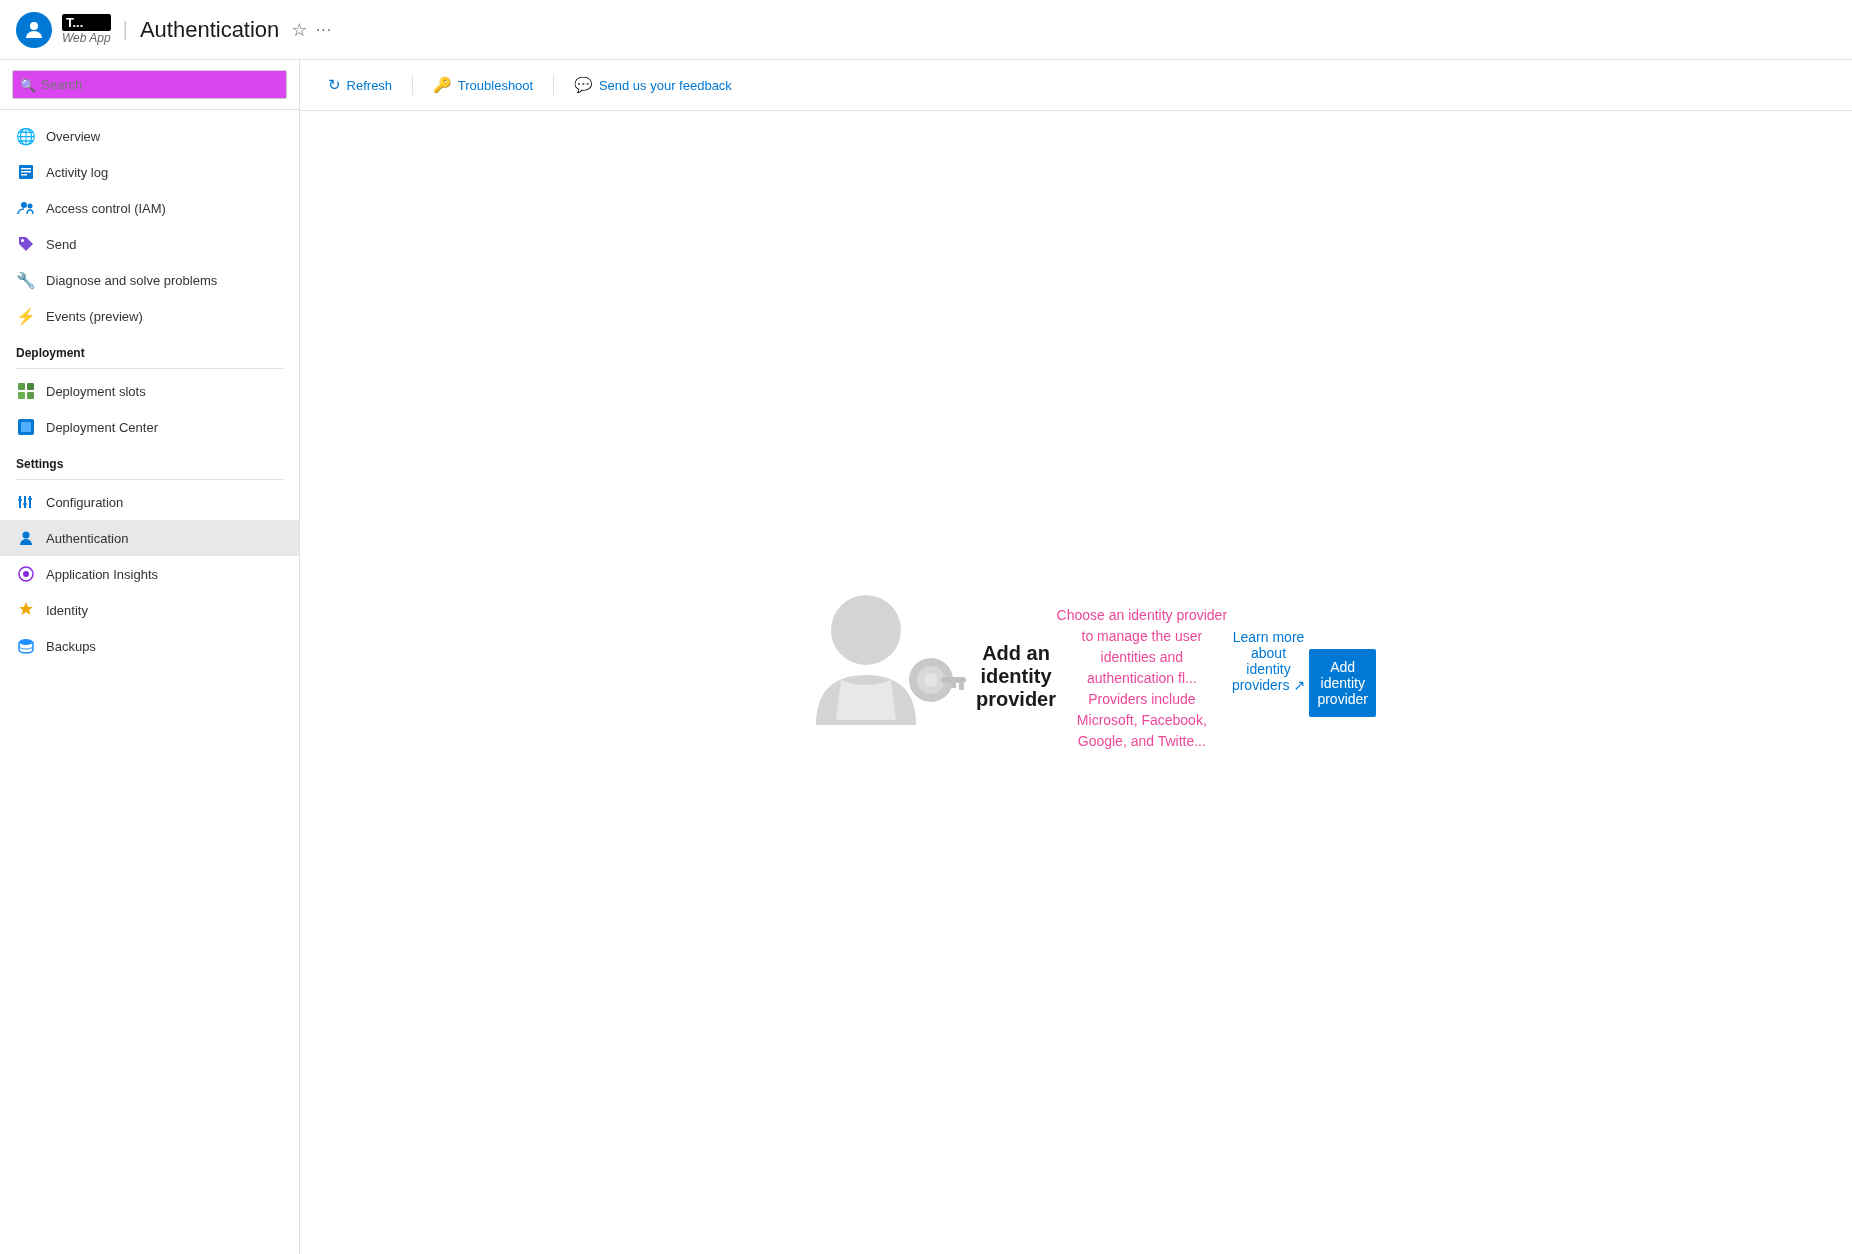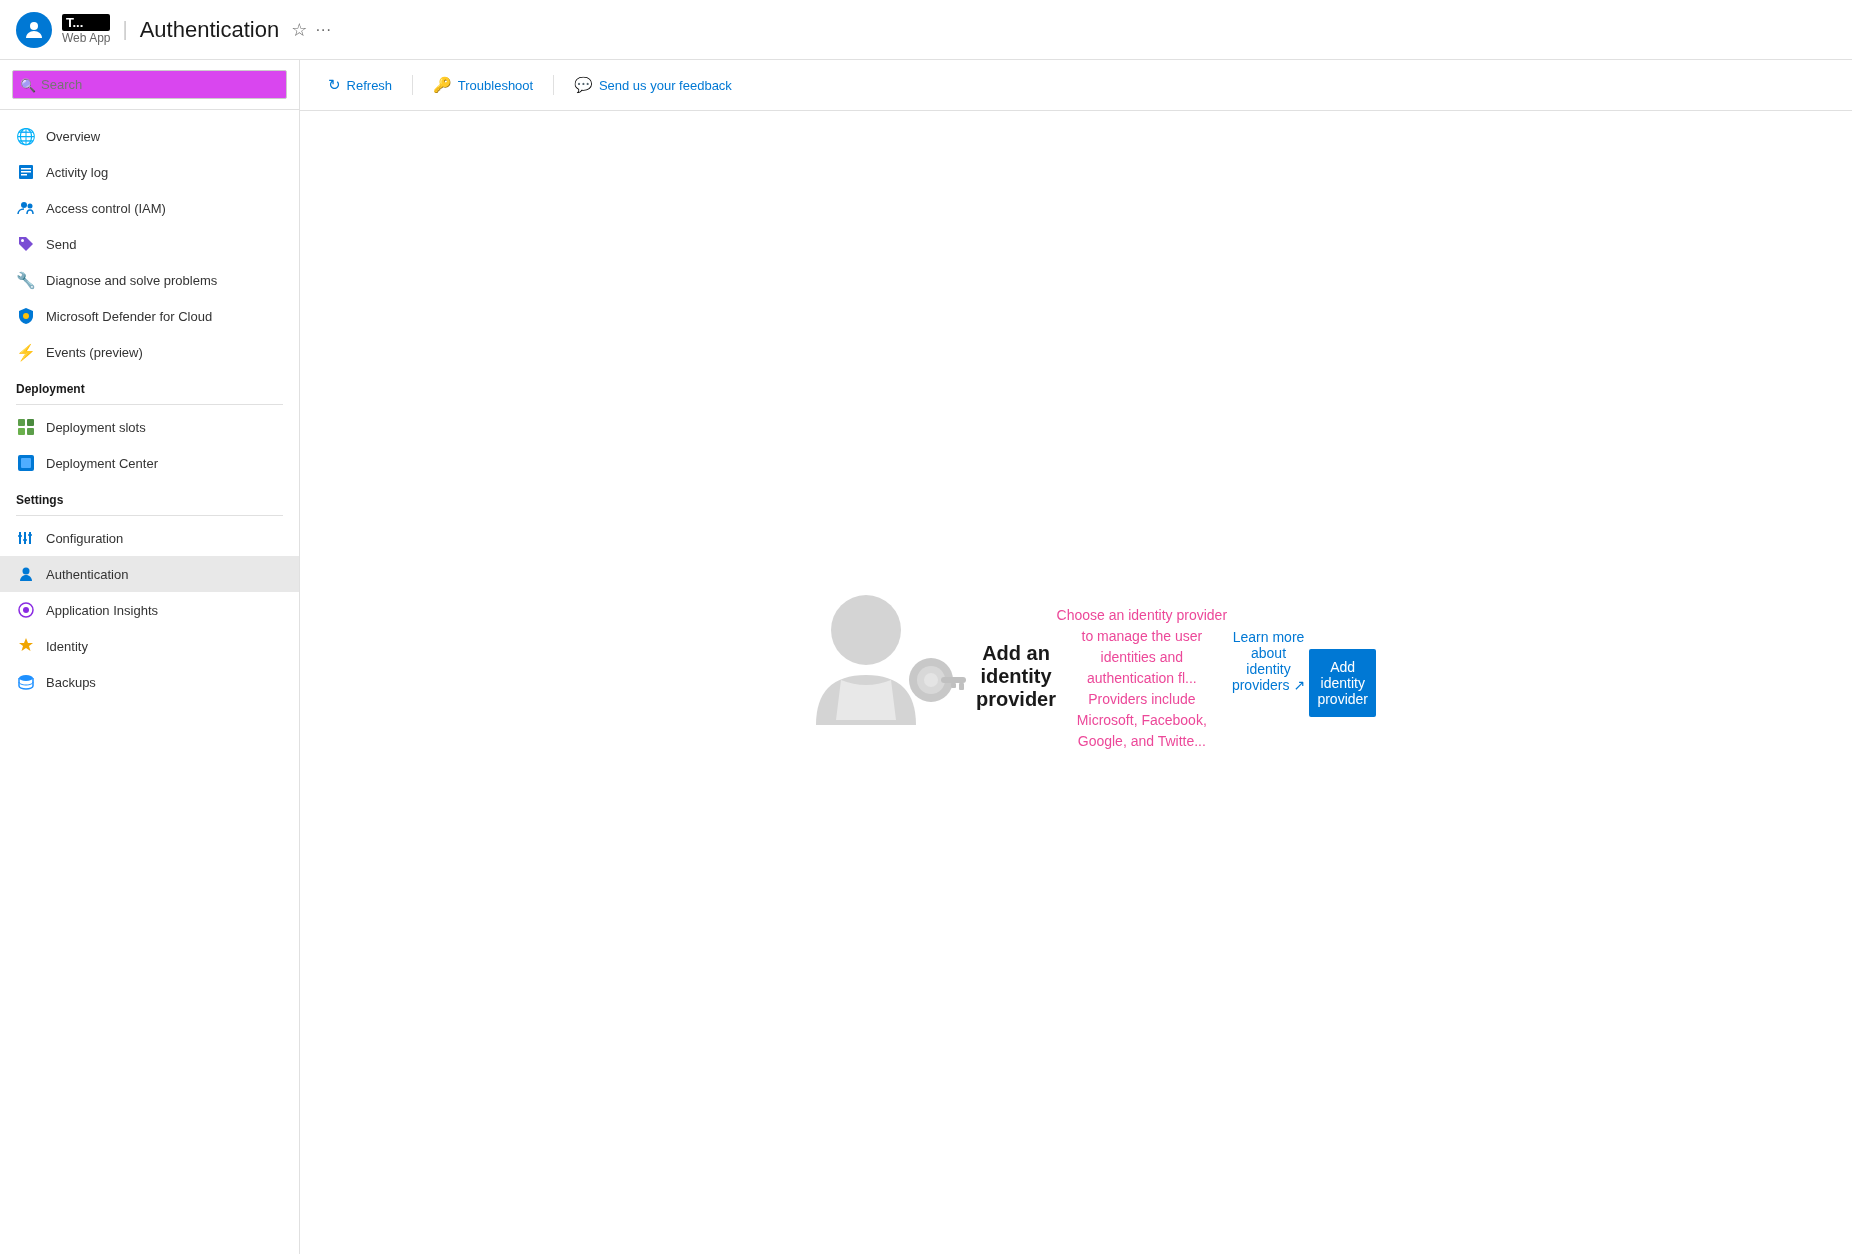--- a/index.html
+++ b/index.html
@@ -36,20 +36,21 @@
       font-weight: 600;
       color: #333;
       background: #000;
       color: #fff;
       padding: 1px 4px;
       border-radius: 2px;
     }
     .header-resource-type {
       font-size: 12px;
       color: #666;
+      font-style: italic;
     }
     .header-separator {
       color: #ccc;
       font-size: 20px;
       margin-right: 12px;
     }
     .header-title {
       font-size: 22px;
       font-weight: 300;
       color: #1a1a1a;
@@ -314,29 +315,20 @@
             <circle cx="5.5" cy="5.5" r="1.5" fill="white"></circle>
           </svg>
         </span>
         <span>Send</span>
       </div>
       <div class="nav-item">
         <span class="nav-icon">🔧</span>
         <span>Diagnose and solve problems</span>
       </div>
       <div class="nav-item">
-        <span class="nav-icon">
-          <svg width="18" height="18" viewBox="0 0 18 18" fill="none">
-            <path d="M9 1L2 4v5c0 4 3 7 7 8 4-1 7-4 7-8V4L9 1z" fill="#0078d4"></path>
-            <circle cx="9" cy="9" r="3" fill="#ffc107"></circle>
-          </svg>
-        </span>
-        <span>Microsoft Defender for Cloud</span>
-      </div>
-      <div class="nav-item">
         <span class="nav-icon">⚡</span>
         <span>Events (preview)</span>
       </div>
 
       <div class="nav-section-header">Deployment</div>
       <hr class="nav-section-divider">
       <div class="nav-item">
         <span class="nav-icon">
           <svg width="18" height="18" viewBox="0 0 18 18" fill="none">
             <rect x="1" y="1" width="7" height="7" rx="1" fill="#5c9e4a"></rect>

